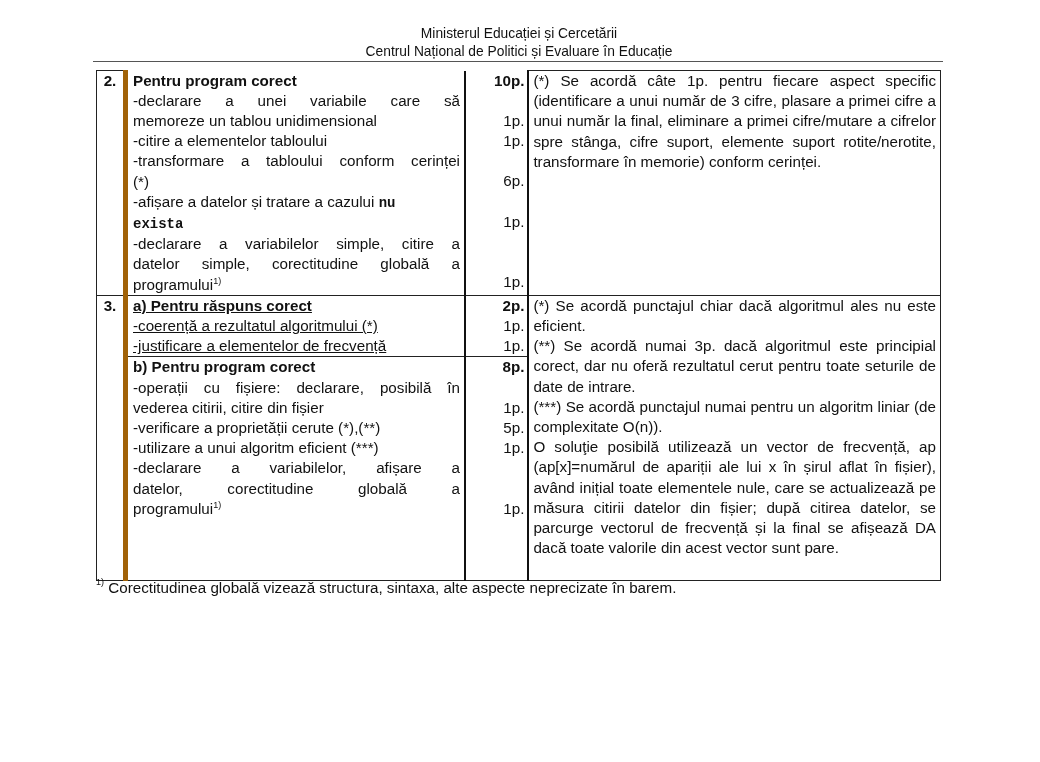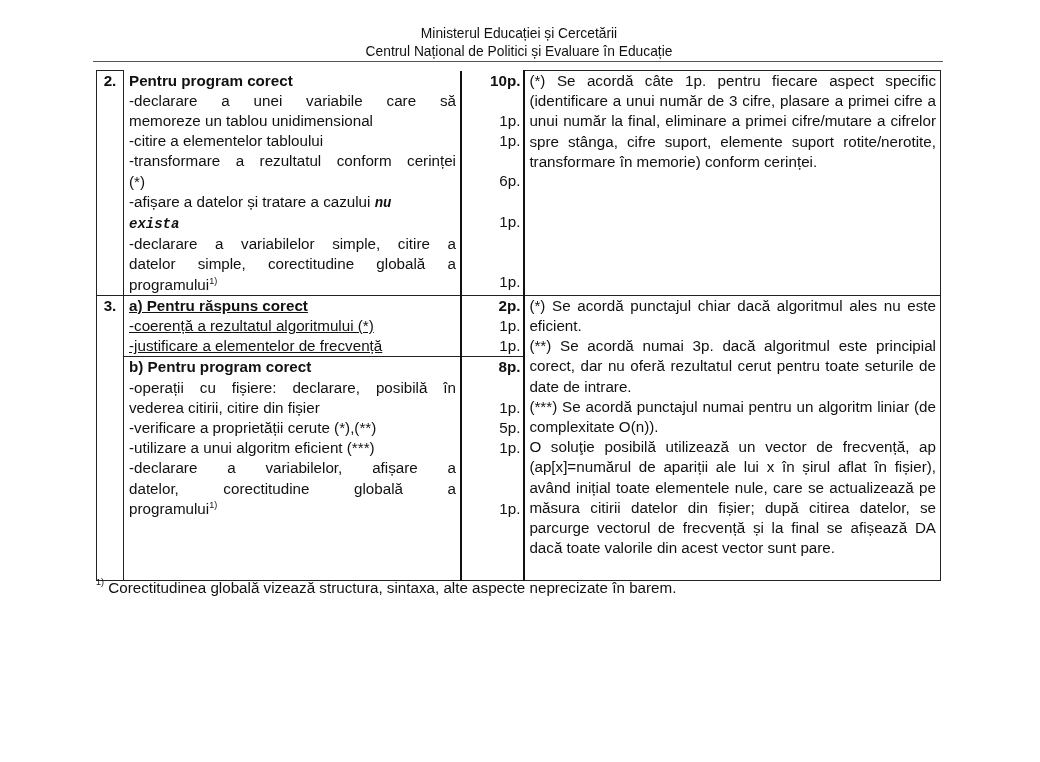--- a/index.html
+++ b/index.html
@@ -6,27 +6,27 @@
   body { width:1040px; height:762px; position:relative; overflow:hidden;
          font-family:"Liberation Sans", sans-serif; color:#111; }
   .header { position:absolute; left:95px; width:848px; top:24px; text-align:center;
             font-size:15px; line-height:18px; transform:scaleX(0.92); transform-origin:center top; }
   .header-rule { position:absolute; left:93px; width:850px; top:61px; height:0;
                  border-top:1.5px solid #555; }
   .sheet { position:absolute; left:96px; top:70px; width:845px; }
   table { border-collapse:collapse; width:845px; font-size:15.2px; line-height:20.2px; }
   td { vertical-align:top; padding:0; }
   .c-num { width:26px; border:1px solid #222; font-weight:bold; text-align:center; }
-  .c-desc { width:327px; border-left:1px solid #a16207; padding:0 4px 0 5px;margin-top:12px; }
+  .c-desc { width:327px; border-left:5px solid #a16207; padding:0 4px 0 5px;margin-top:12px; }
   .c-pts { width:45px; border-left:2px solid #111; border-right:2px solid #111; text-align:right; padding-right:3px; }
   .c-note { border:1px solid #222; padding:0 4px 0 4px; text-align:justify;margin-left:48px; }
   .line { display:block; text-align:justify; text-align-last:left; }
   .line.j { text-align-last:justify; }
   .bold { font-weight:bold; }
-  .mono { font-family:"Liberation Mono", monospace; font-weight:bold; font-size:14px;font-style:italic; }
+  .mono { font-family:"Liberation Mono", monospace; font-weight:bold; font-size:14px; }
   sup { font-size:9px; line-height:0; vertical-align:super; }
   .pt { display:block; height:20.2px; }
   .pt.b { font-weight:bold;margin-left:28px; }
   tr.row2 td { border-bottom:1px solid #222; }
   tr.row2 td.c-num { border-top:1px solid #222; }
   .subtop td.c-desc, .subtop td.c-pts { border-top:1.5px solid #222; }
   .bottom td { border-bottom:1px solid #222; }
   .footnote { position:absolute; left:96px; top:578px; font-size:15.2px; line-height:20px; }
   .footnote sup { font-size:9px; vertical-align:8px; }
 </style>
@@ -43,21 +43,21 @@
   <table>
 
     <tbody>
         <tr class="row2">
       <td class="c-num">2.</td>
       <td class="c-desc">
         <span class="line bold">Pentru program corect</span>
         <span class="line j">-declarare a unei variabile care să</span>
         <span class="line">memoreze un tablou unidimensional</span>
         <span class="line">-citire a elementelor tabloului</span>
-        <span class="line j">-transformare a rezultatul conform cerinței</span>
+        <span class="line j">-transformare a tabloului conform cerinței</span>
         <span class="line">(*)</span>
         <span class="line"><span>-afișare a datelor și tratare a cazului </span><span class="mono">nu</span></span>
         <span class="line"><span class="mono">exista</span></span>
         <span class="line j">-declarare a variabilelor simple, citire a</span>
         <span class="line j">datelor simple, corectitudine globală a</span>
         <span class="line"><span>programului</span><sup>1)</sup></span>
       </td>
       <td class="c-pts">
         <span class="pt b">10p.</span>
         <span class="pt">&nbsp;</span>

